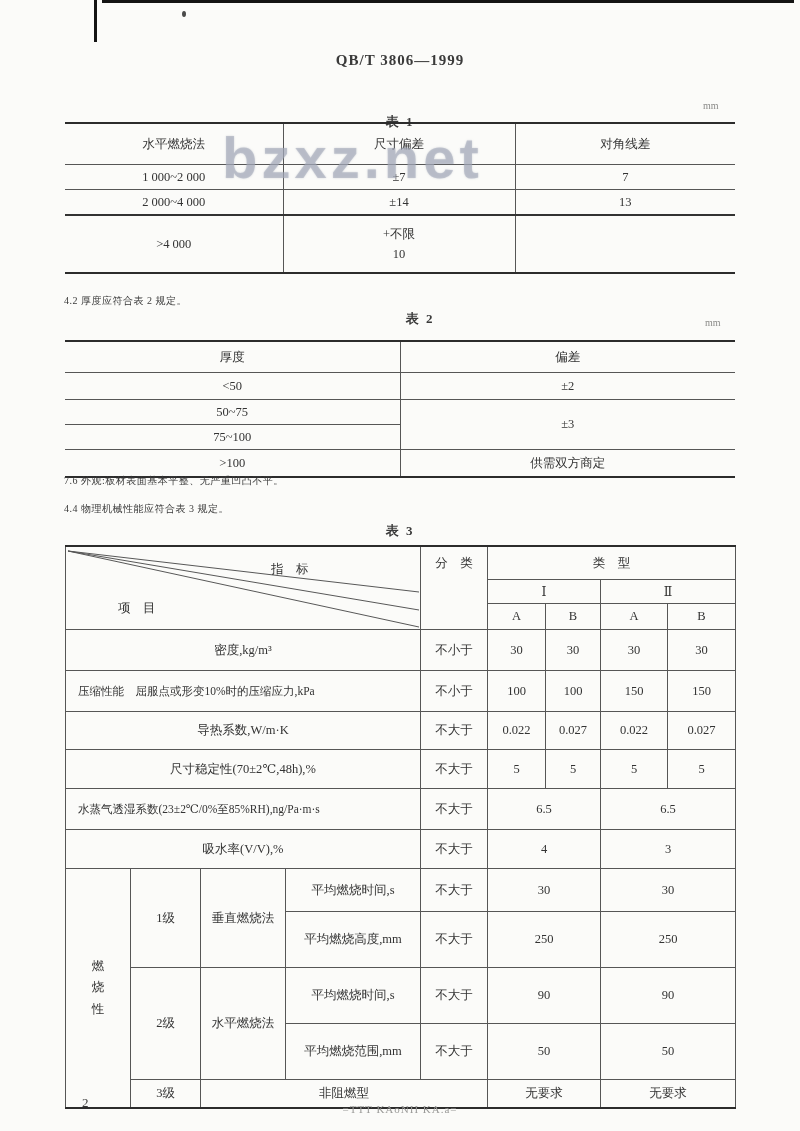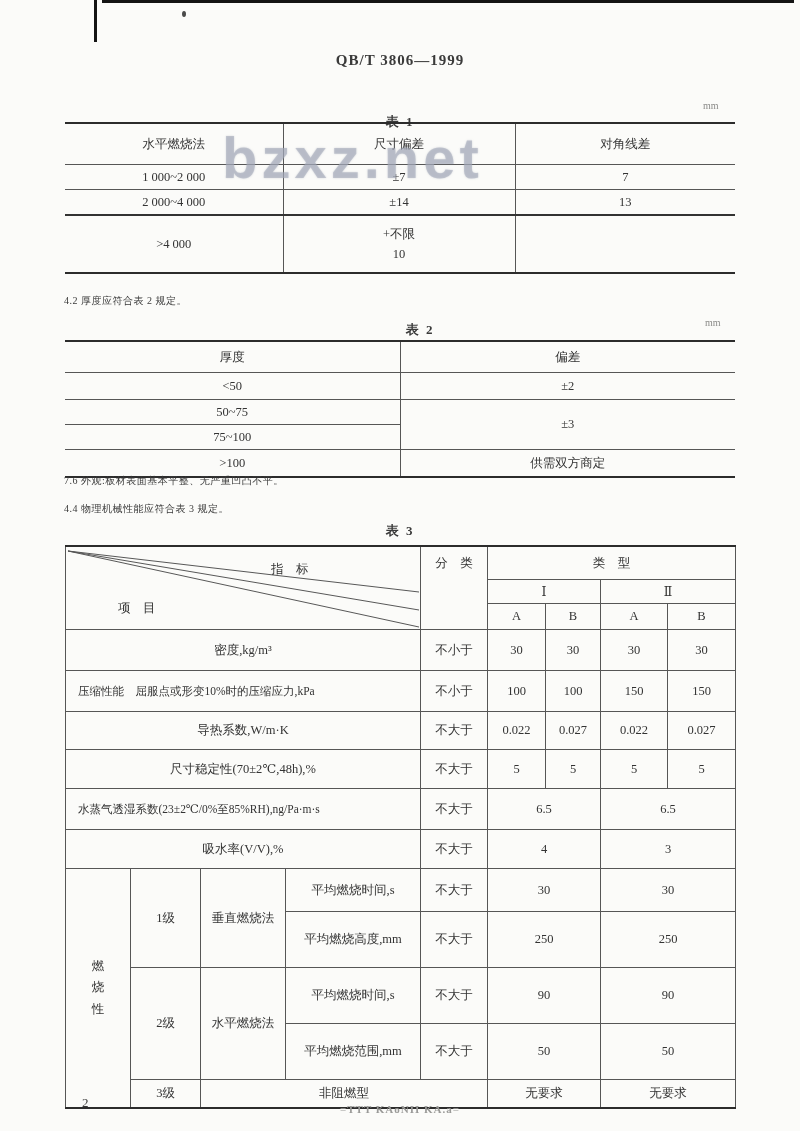--- a/index.html
+++ b/index.html
@@ -11,21 +11,21 @@
   
   .art-top  { position:absolute; left:102px; top:0; width:692px; height:3px; background:#141414; }
   .art-left { position:absolute; left:94px;  top:0; width:3px;  height:42px; background:#141414; }
   .art-dot  { position:absolute; left:182px; top:11px; width:4px; height:6px; background:#4a4a4a; border-radius:50%; }
 
   .doc-header { position:absolute; top:52px; left:0; right:0; text-align:center;
     font-size:15px; font-weight:bold; letter-spacing:1px; color:#3a3a3a; }
 
   .caption { position:absolute; left:0; right:0; text-align:center;
     font-size:13px; font-weight:bold; color:#3a3a3a; letter-spacing:2px; }
-  .cap-t1 { top:113px; } .cap-t2 { top:321px;margin-left:40px; } .cap-t3 { top:522px; }
+  .cap-t1 { top:113px; } .cap-t2 { top:310px;margin-left:40px; } .cap-t3 { top:522px; }
   .unit { position:absolute; font-size:10px; color:#8a8a88; }
   .unit-t1 { left:703px; top:100px; } .unit-t2 { left:705px; top:317px; }
 
   .para { position:absolute; left:64px; font-size:10px; color:#3a3a3a; letter-spacing:0.5px; }
   .p42 { top:294px; } .p43 { top:474px; } .p44 { top:502px; }
 
   .tbl { position:absolute; border-collapse:collapse; table-layout:fixed;
     font-size:12.5px; color:#333; }
   .tbl td { text-align:center; vertical-align:middle; padding:0 4px; overflow:hidden; font-weight:normal; }
 
@@ -60,21 +60,21 @@
   .vlabel { width:16px; margin:0 auto; word-break:break-all; line-height:1.7; }
   .two-line div { line-height:1.6; }
 
   .wm { position:absolute; left:222px; top:124px; z-index:5; pointer-events:none;
     font-family:"Liberation Sans","DejaVu Sans",sans-serif;
     font-size:58px; font-weight:bold; letter-spacing:4px;
     color:rgba(160,166,182,0.55); text-shadow:0 0 2px rgba(160,166,182,0.45); }
 
   .page-num { position:absolute; left:82px; top:1095px; font-size:13px; color:#3a3a3a; }
   .footer-mark { position:absolute; left:0; right:0; top:1103px; text-align:center;
-    font-size:11px; color:#9a9a98; letter-spacing:1px;font-weight:bold; }
+    font-size:11px; color:#9a9a98; letter-spacing:1px; }
 </style>
 </head>
 <body>
 
 <div class="page">
 
   <div class="art-top"></div>
   <div class="art-left"></div>
   <div class="art-dot"></div>
 

